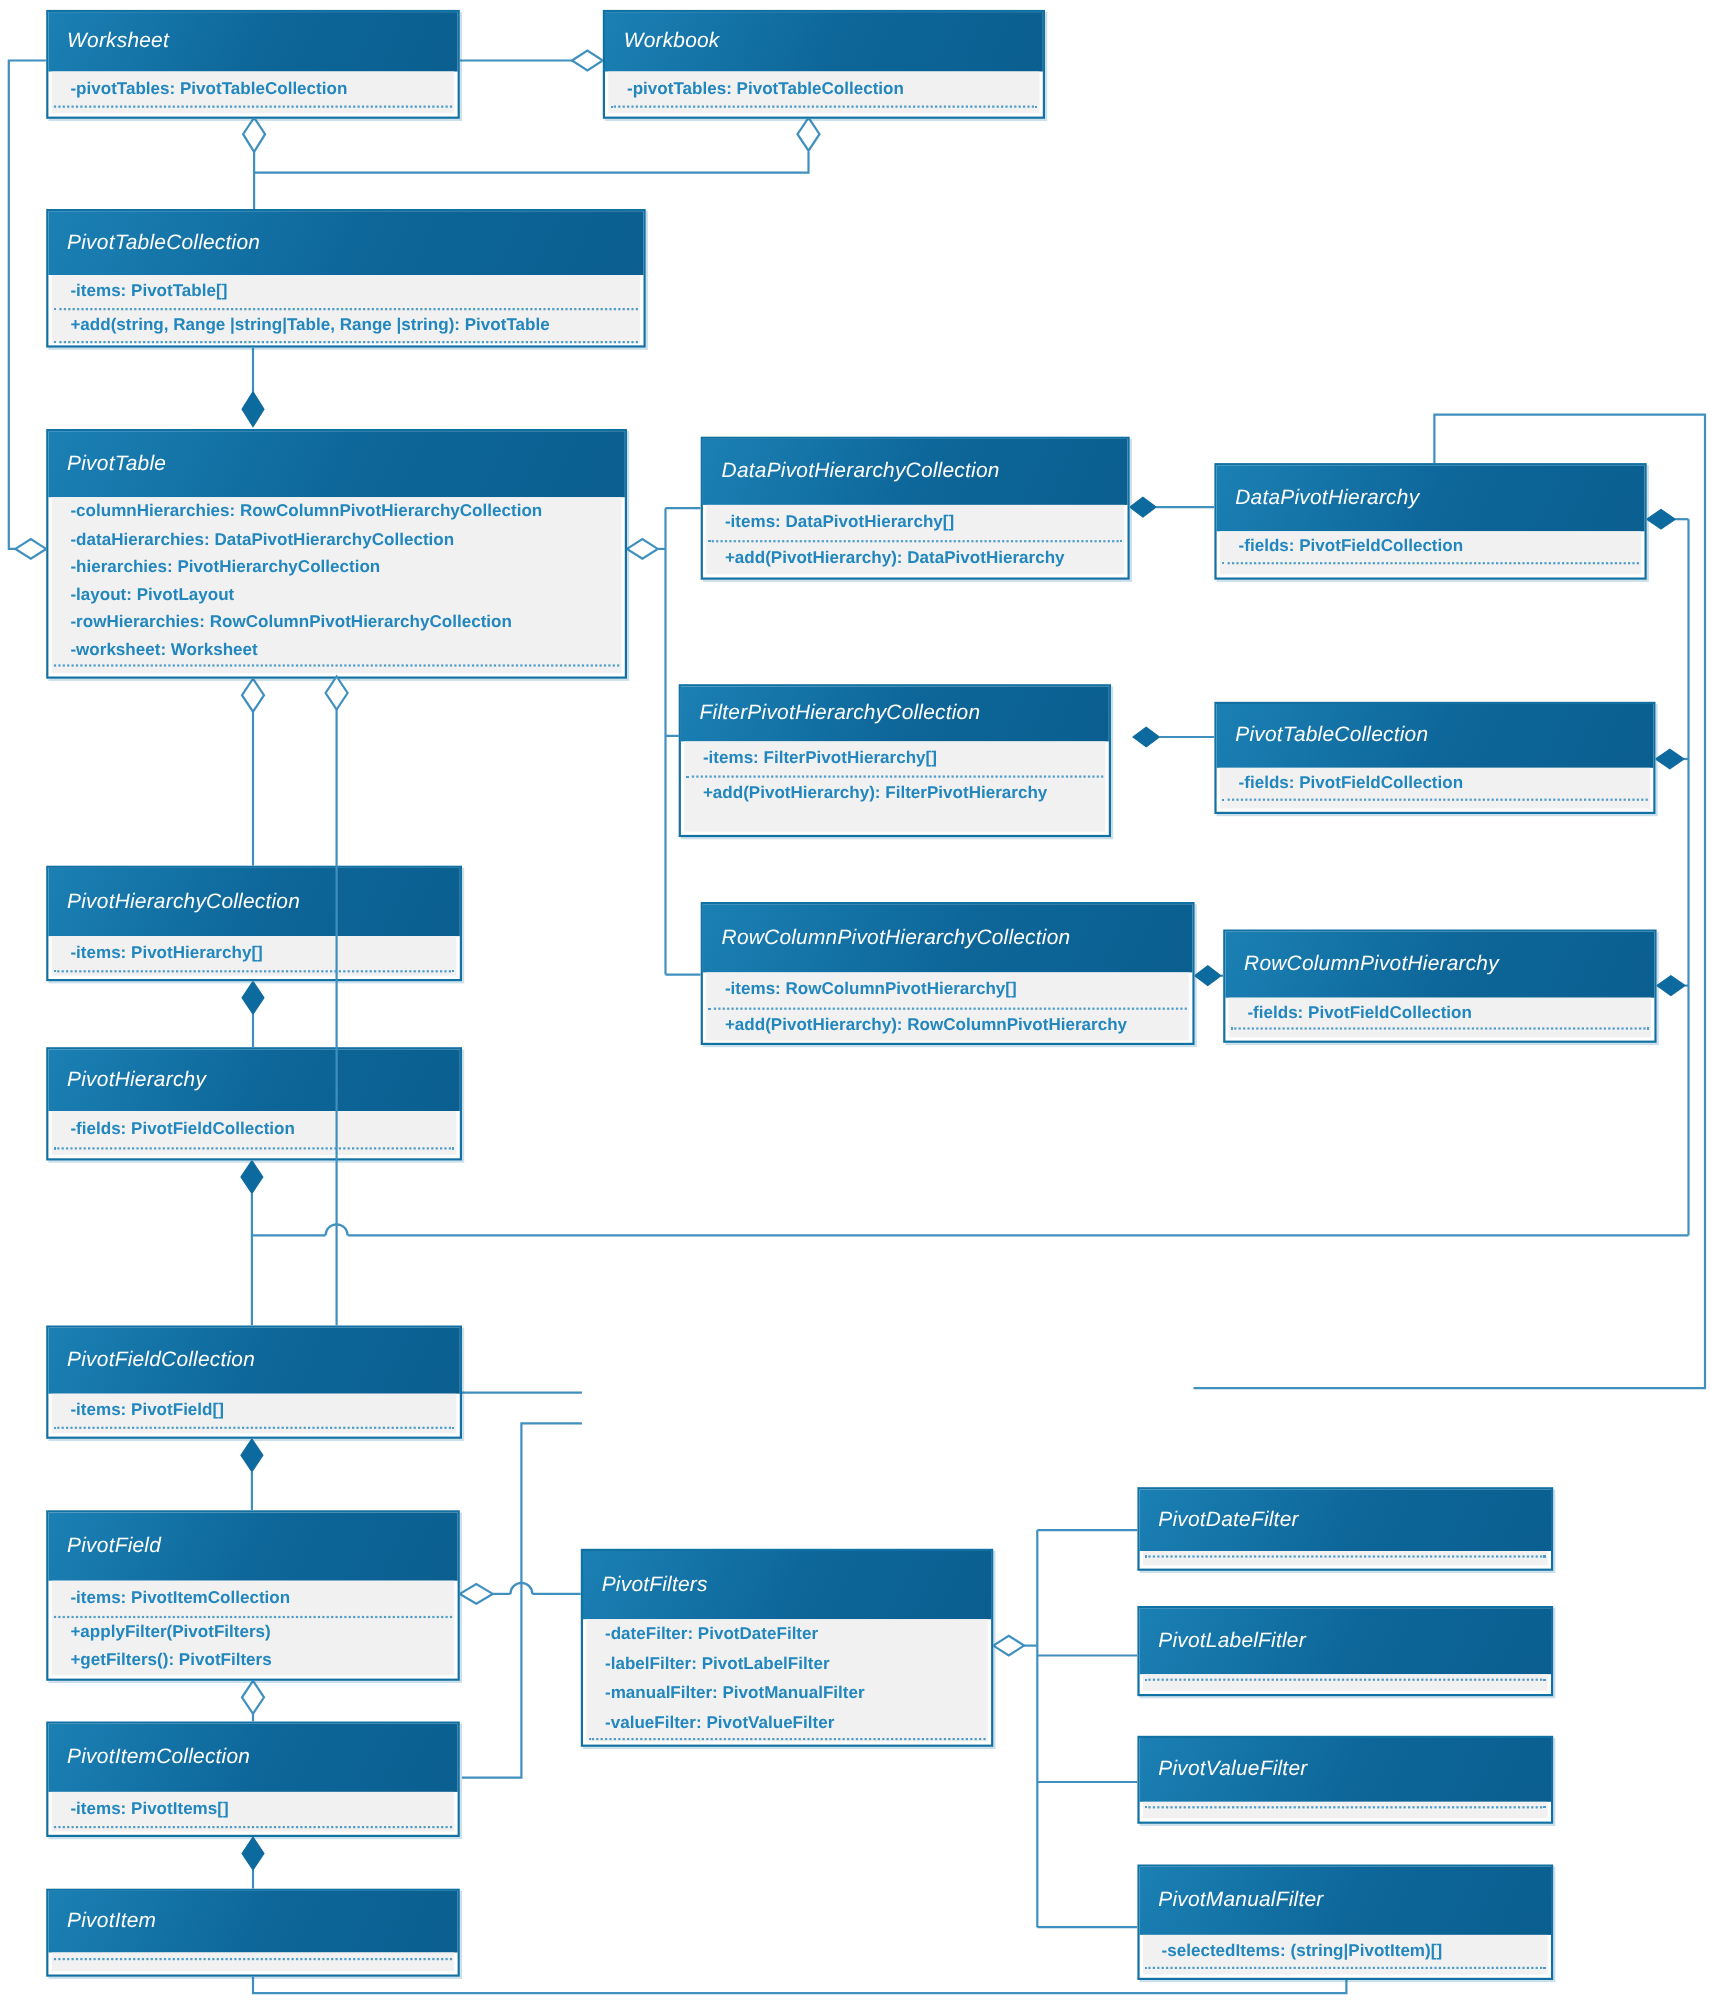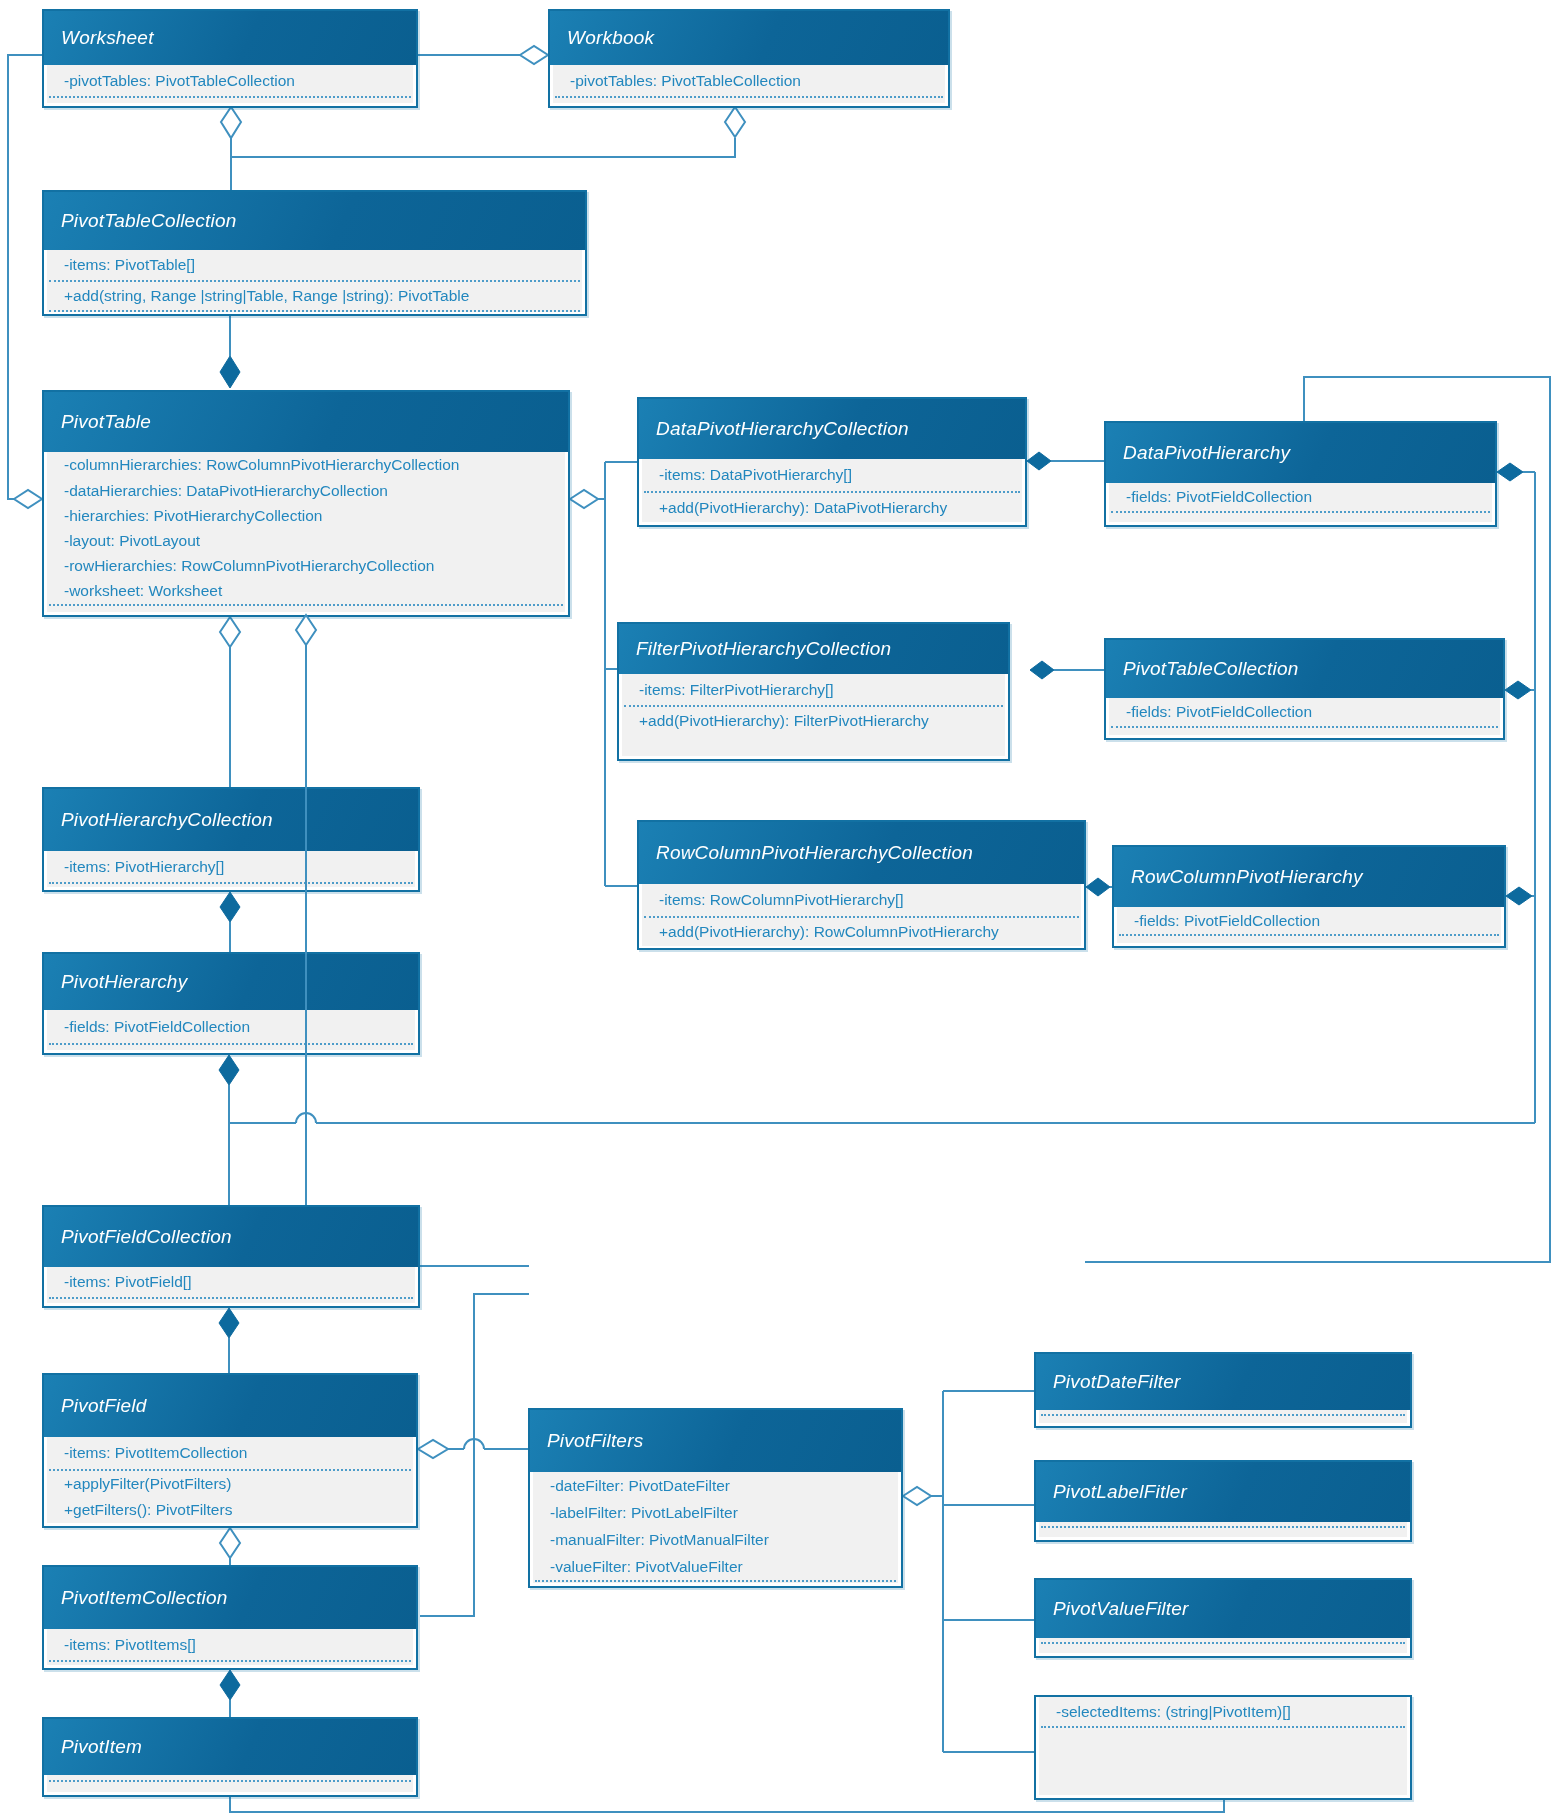--- a/index.html
+++ b/index.html
@@ -37,20 +37,21 @@
     background:#f1f1f1;
     display:flex;flex-direction:column;
   }
   .row{
     color:#2287be;
     font-size:15.5px;
     padding-left:17px;
     display:flex;align-items:center;
     flex:0 0 auto;
     white-space:nowrap;
+    font-weight:bold;
   }
   .sep{
     border-top:2px dotted #4d9cc9;
     margin:0 2px;
     flex:0 0 auto;
   }
   .pad{flex:0 0 auto;}
 </style>
 </head>
 <body>
@@ -357,20 +358,23 @@
     <div class="hdr" style="height:58px">
         <span>PivotValueFilter</span>
       </div>
     <div class="body">
       <div class="pad" style="height:4px"></div>
       <div class="sep"></div>
     </div>
   </div>
 
   <div class="box" style="left:1034px;top:1695px;width:378px;height:105px">
+    <div class="hdr" style="height:62px">
+        <span>PivotManualFilter</span>
+      </div>
     <div class="body">
       <div class="row" style="height:29px">-selectedItems: (string|PivotItem)[]</div>
       <div class="sep"></div>
     </div>
   </div>
 
   <svg class="wires over" width="1559" height="1820" viewBox="0 0 1559 1820">
     <path d="M306 645 V1205" stroke="#3f90bf" stroke-width="2" fill="none"></path>
     <polygon points="306,615 316,630 306,645 296,630" stroke="#3f90bf" stroke-width="2" fill="#ffffff"></polygon>
   </svg>

